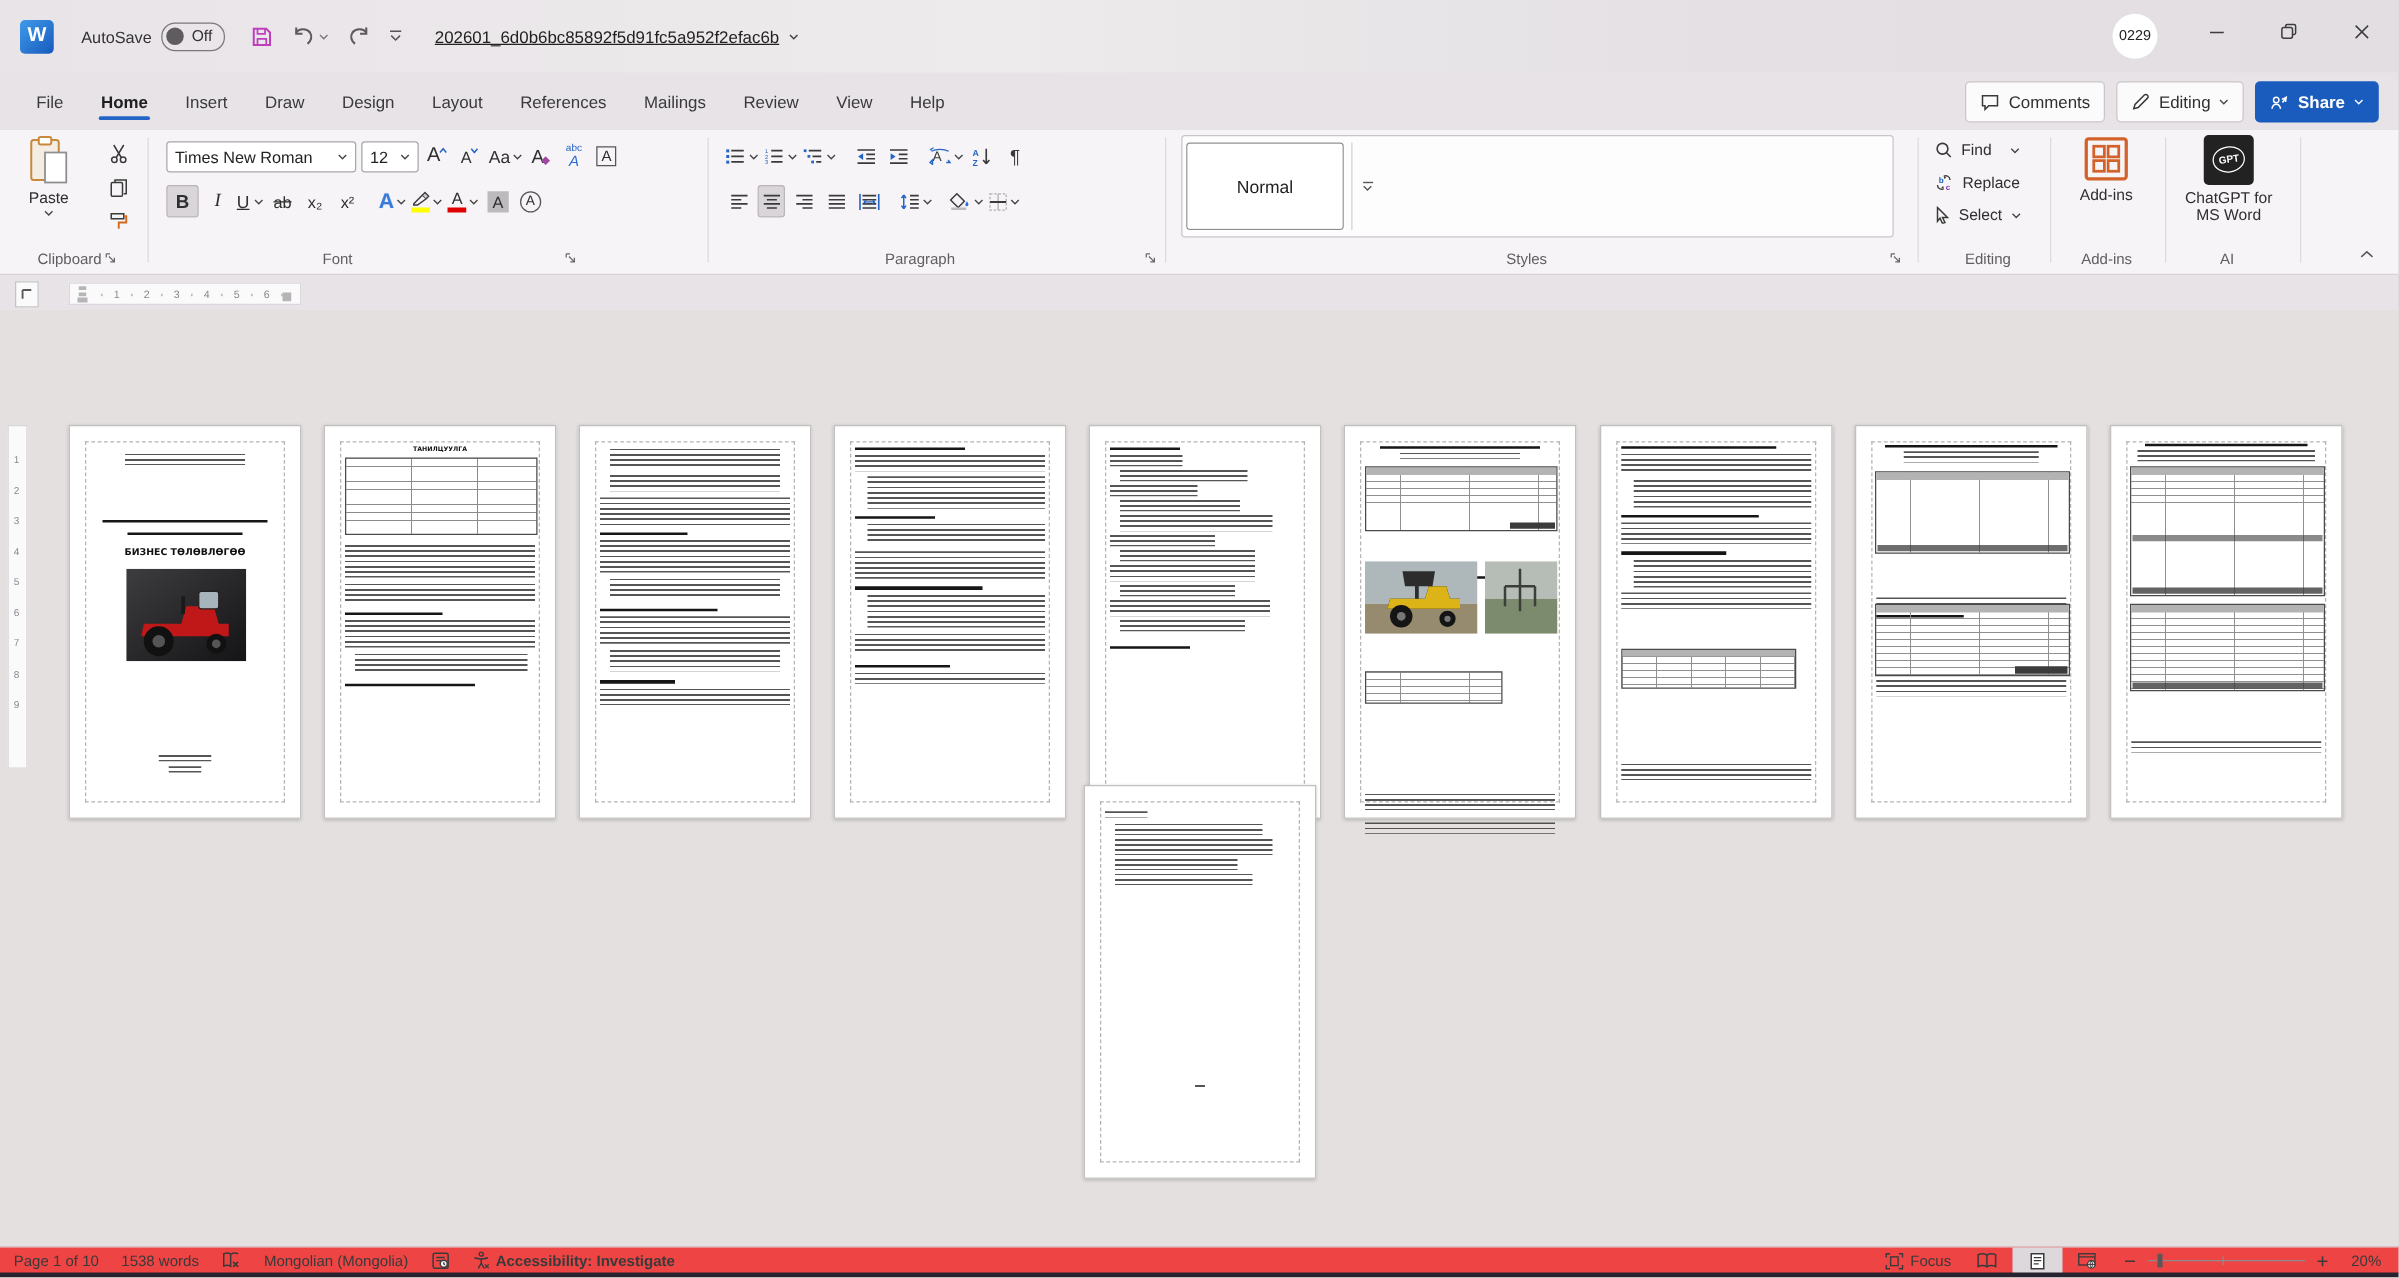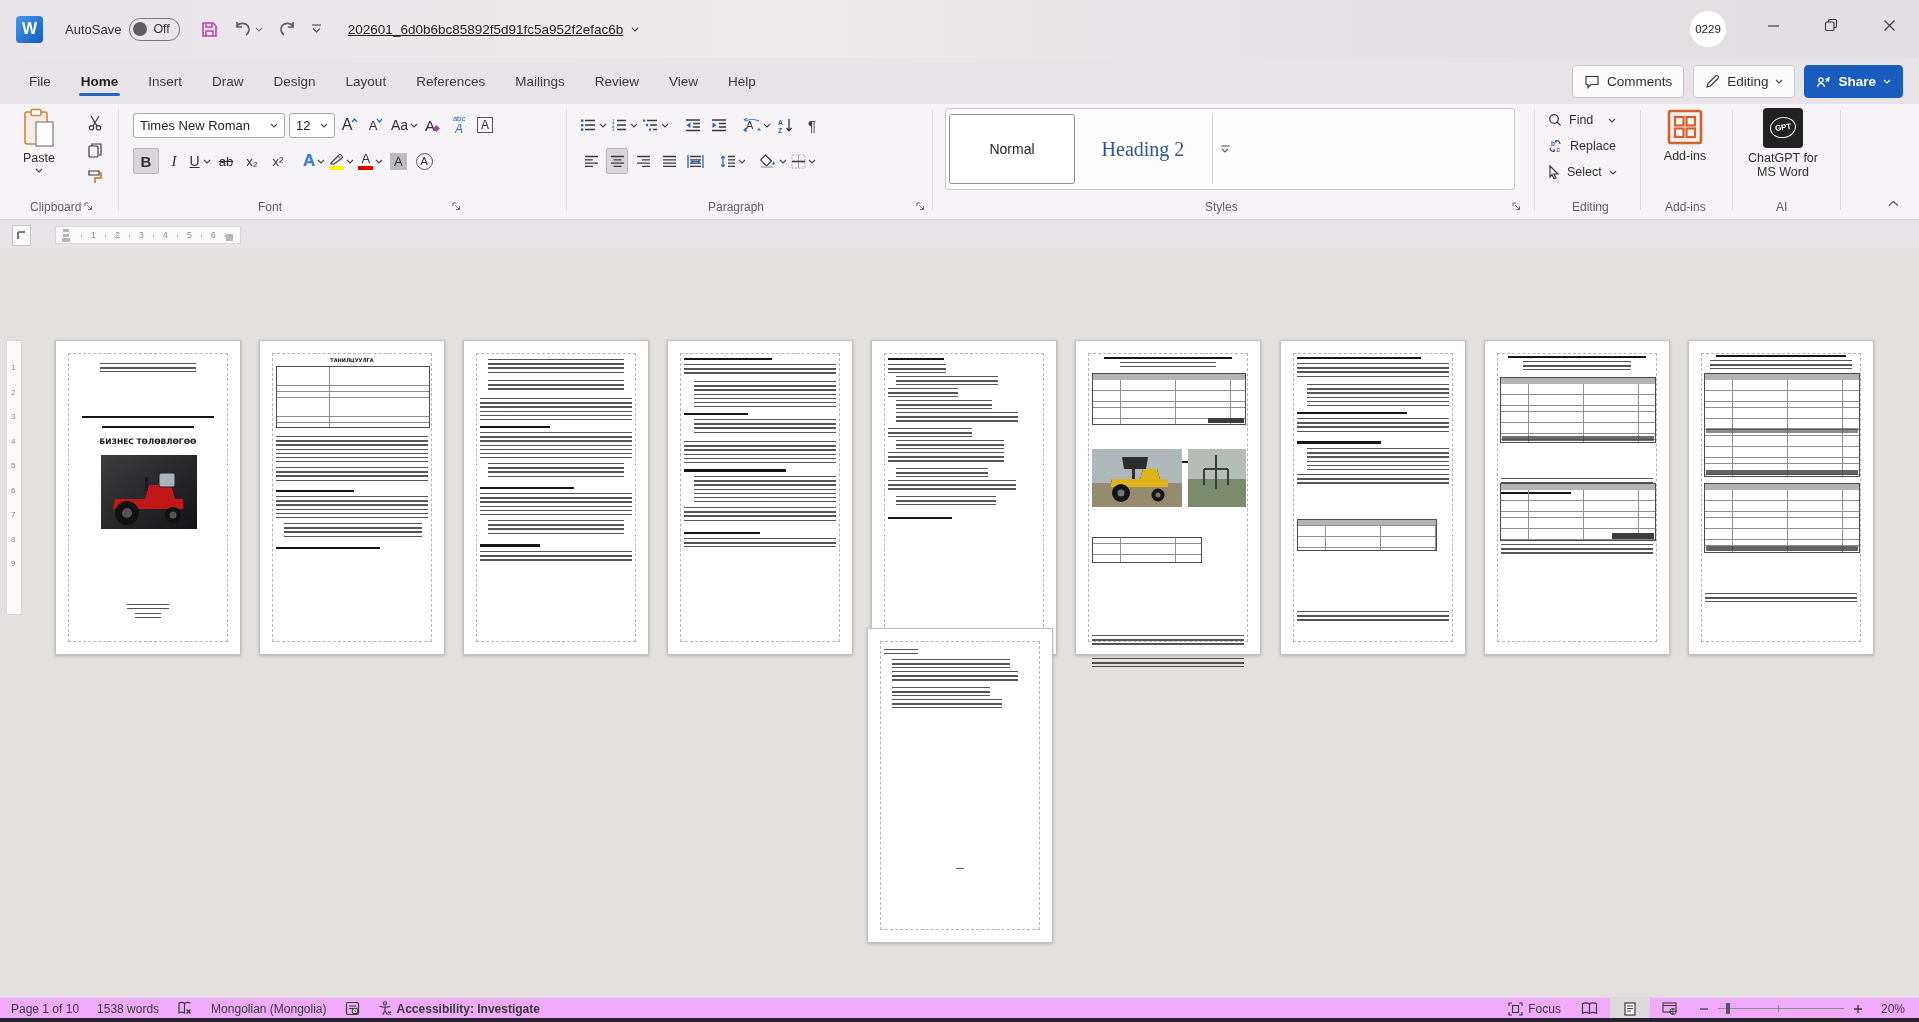--- a/index.html
+++ b/index.html
@@ -75,21 +75,21 @@
   .hl{height:2.2px;background:#161616;}
   .ttl1{position:absolute;left:0;right:0;text-align:center;font-family:"DejaVu Sans",sans-serif;font-weight:bold;color:#111;}
   .tbx{position:absolute;border:1px solid #4a4a4a;box-sizing:border-box;
     background-image:repeating-linear-gradient(to bottom,transparent 0,transparent 5.6px,#8b8b8b 5.6px,#8b8b8b 6.2px),
                      repeating-linear-gradient(to right,transparent 0,transparent 52px,#8b8b8b 52px,#8b8b8b 52.6px);}
   .tbx.fine{background-image:repeating-linear-gradient(to bottom,transparent 0,transparent 5px,#8f8f8f 5px,#8f8f8f 5.6px),
                      repeating-linear-gradient(to right,transparent 0,transparent 27px,#8f8f8f 27px,#8f8f8f 27.6px);}
   .thead{position:absolute;left:0;right:0;top:0;height:6px;background:#b3b3b3;}
   .darkcell{position:absolute;background:#3c3c3c;}
   
-  .statusbar{position:absolute;left:0;top:997px;width:1919px;height:21px;background:#f0abfc;border-top:1px solid #dbd7db;
+  .statusbar{position:absolute;left:0;top:997px;width:1919px;height:21px;background:#ef4444;border-top:1px solid #dbd7db;
     display:flex;align-items:center;font-size:12px;color:#3a3a3a;}
   .sitem{display:flex;align-items:center;gap:5px;padding:0 9px;height:100%;}
   .winedge{position:absolute;left:0;top:1018px;width:1919px;height:4px;background:#26232e;}
   .zoomtrack{width:126px;height:1px;background:#8d8a8d;position:relative;}
   .zoomhandle{position:absolute;left:8px;top:-5px;width:4px;height:11px;background:#5a575a;}
   .zoomtick{position:absolute;left:60px;top:-3px;width:1px;height:7px;background:#8d8a8d;}
   .viewbtn{width:40px;height:21px;display:flex;align-items:center;justify-content:center;}
   .viewbtn.sel{background:#dcd8dc;}
 </style>
 </head>
@@ -489,23 +489,20 @@
     <span class="launch" style="left:916px">
       <svg width="9" height="9" viewBox="0 0 9 9">
           <path d="M1 1h3M1 1v3M3.2 3.2L7.5 7.5M7.5 4.2v3.3H4.2" fill="none" stroke="#6a666a" stroke-width="1"></path>
         </svg>
     </span>
     <div class="gsep" style="left:932px"></div>
 
     <div class="gallery">
       <div class="scard sel">
           <span>Normal</span>
-        </div>
-      <div class="scard h2">
-          <span>Heading 2</span>
         </div>
       <div class="gmore">
         <svg width="9" height="2" viewBox="0 0 9 2">
             <path d="M0.5 1h8" stroke="#555" stroke-width="1.1"></path>
           </svg>
         <svg class="cv" viewBox="0 0 8 5">
             <path d="M1 1l3 3 3-3" fill="none" stroke="#555" stroke-width="1.1"></path>
           </svg>
       </div>
     </div>

